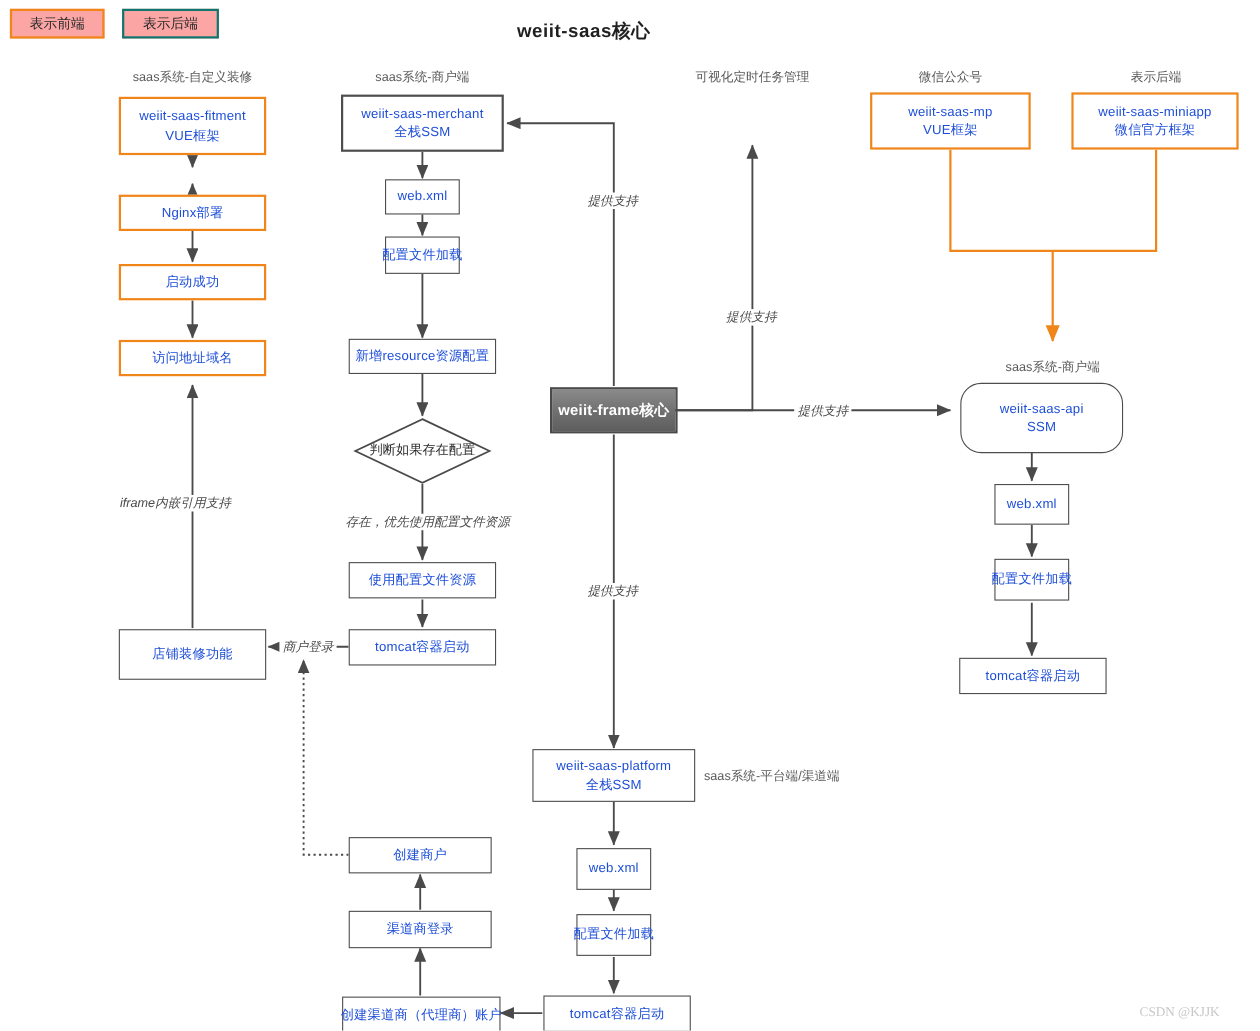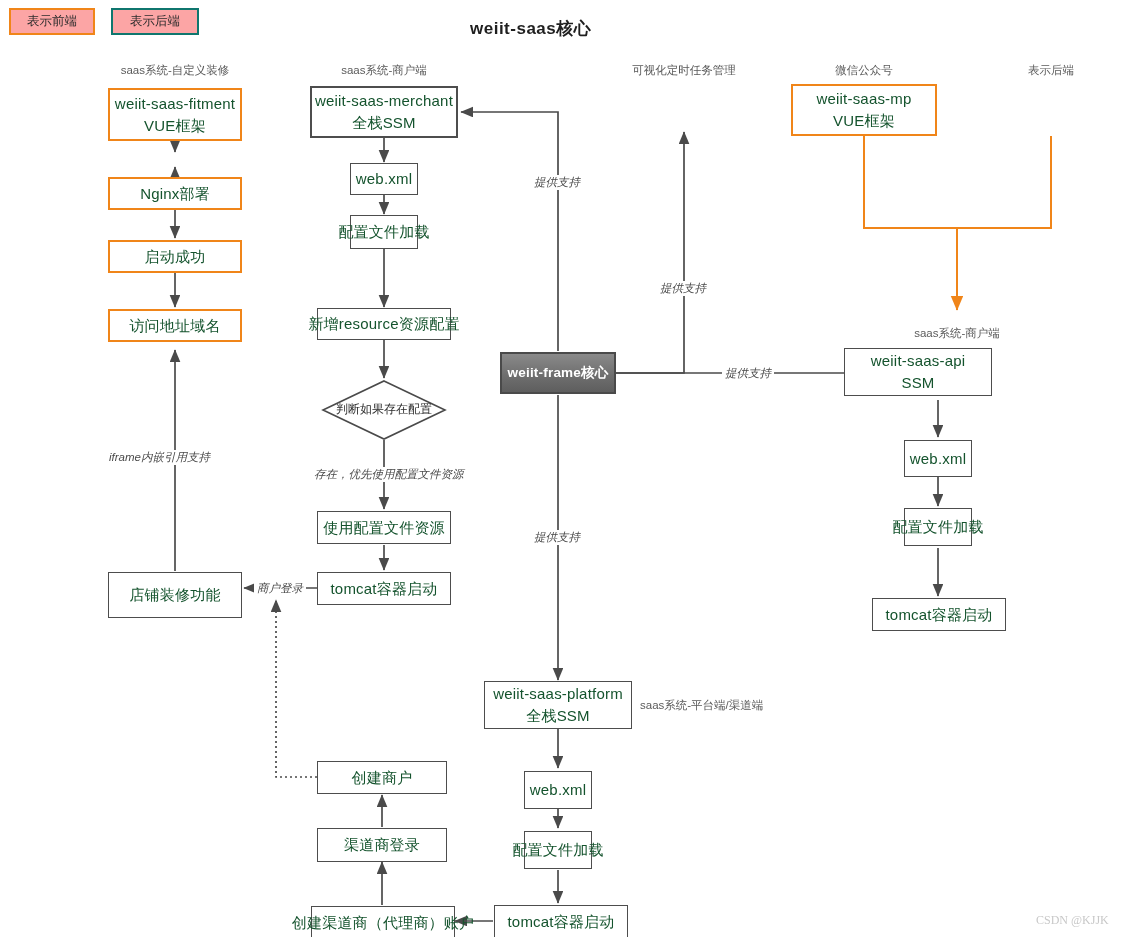--- a/index.html
+++ b/index.html
@@ -21,23 +21,23 @@
   .node {
     position: absolute;
     box-sizing: border-box;
     border: 2px solid #4d4d4d;
     background: #ffffff;
     display: flex;
     flex-direction: column;
     align-items: center;
     justify-content: center;
     text-align: center;
-    font-size: 15px;
+    font-size: 12px;
     line-height: 1.45;
-    color: #14532d;
+    color: #1d4ed8;
     letter-spacing: 0.2px;
   }
   .node.orange {
     border-color: #f08519;
   }
   .node.thin {
     border-width: 1.5px;
   }
   .node .ln { display: block; white-space: nowrap; }
   .node.core {
@@ -242,22 +242,26 @@
 
   <div class="node core" style="left:500px; top:352px; width:116px; height:42px;">
     <span class="ln">weiit-frame核心</span>
   </div>
 
 
   <div class="node orange" style="left:791px; top:84px; width:146px; height:52px;">
     <span class="ln">weiit-saas-mp</span>
     <span class="ln">VUE框架</span>
   </div>
-
-  <div class="node thin" style="left:844px; top:348px; width:148px; height:48px;">
+  <div class="node orange" style="left:974px; top:84px; width:152px; height:52px;">
+    <span class="ln">weiit-saas-miniapp</span>
+    <span class="ln">微信官方框架</span>
+  </div>
+
+  <div class="node thin" style="left:873px; top:348px; width:148px; height:64px;border-radius:19px;">
     <span class="ln">weiit-saas-api</span>
     <span class="ln">SSM</span>
   </div>
   <div class="node thin" style="left:904px; top:440px; width:68px; height:37px;">
     <span class="ln">web.xml</span>
   </div>
   <div class="node thin" style="left:904px; top:508px; width:68px; height:38px;">
     <span class="ln">配置文件加载</span>
   </div>
   <div class="node thin" style="left:872px; top:598px; width:134px; height:33px;">

